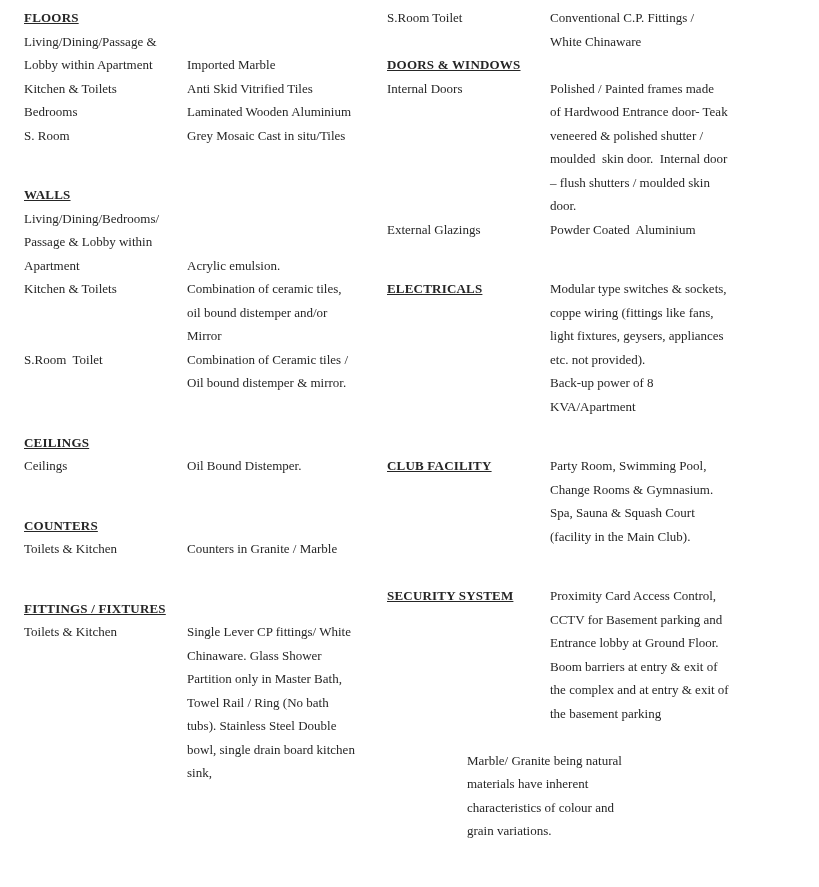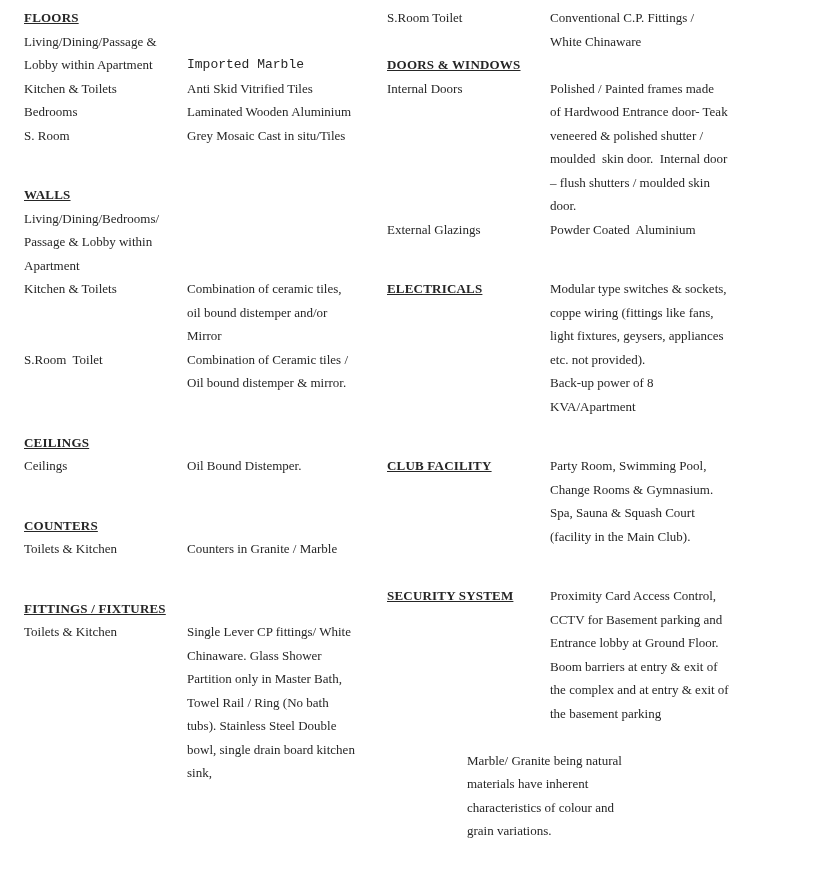--- a/index.html
+++ b/index.html
@@ -31,21 +31,21 @@
     letter-spacing: 0.2px;
   }
   .hline { height: 23.5px; }
 
   .row { display: flex; align-items: flex-start; }
   .cell { white-space: pre-wrap; }
   .label { width: 163px; flex: none; }
   .value { flex: 1; min-width: 0; }
 
   
-  .voff-1 { margin-top: 23.5px; font-family: Liberation Mono, monospace; }
+  .voff-1 { margin-top: 23.5px; }
   .voff-2 { margin-top: 47px; }
 
   
   .sec { margin-top: 36px; }
   .sec-first { margin-top: 0; }
   .sec-tight { margin-top: 0; }
 
   .note {
     margin-top: 23.5px;
     margin-left: 80px;
@@ -79,20 +79,21 @@
         <div class="cell value">Grey Mosaic Cast in situ/Tiles</div>
       </div>
     </section>
 
     <section class="sec">
       <div class="hline"><span class="heading">WALLS</span></div>
       <div class="row">
         <div class="cell label">Living/Dining/Bedrooms/
 Passage &amp; Lobby within
 Apartment</div>
+        <div class="cell value voff-2">Acrylic emulsion.</div>
       </div>
       <div class="row">
         <div class="cell label">Kitchen &amp; Toilets</div>
         <div class="cell value">Combination of ceramic tiles,
 oil bound distemper and/or
 Mirror</div>
       </div>
       <div class="row">
         <div class="cell label">S.Room  Toilet</div>
         <div class="cell value">Combination of Ceramic tiles /

